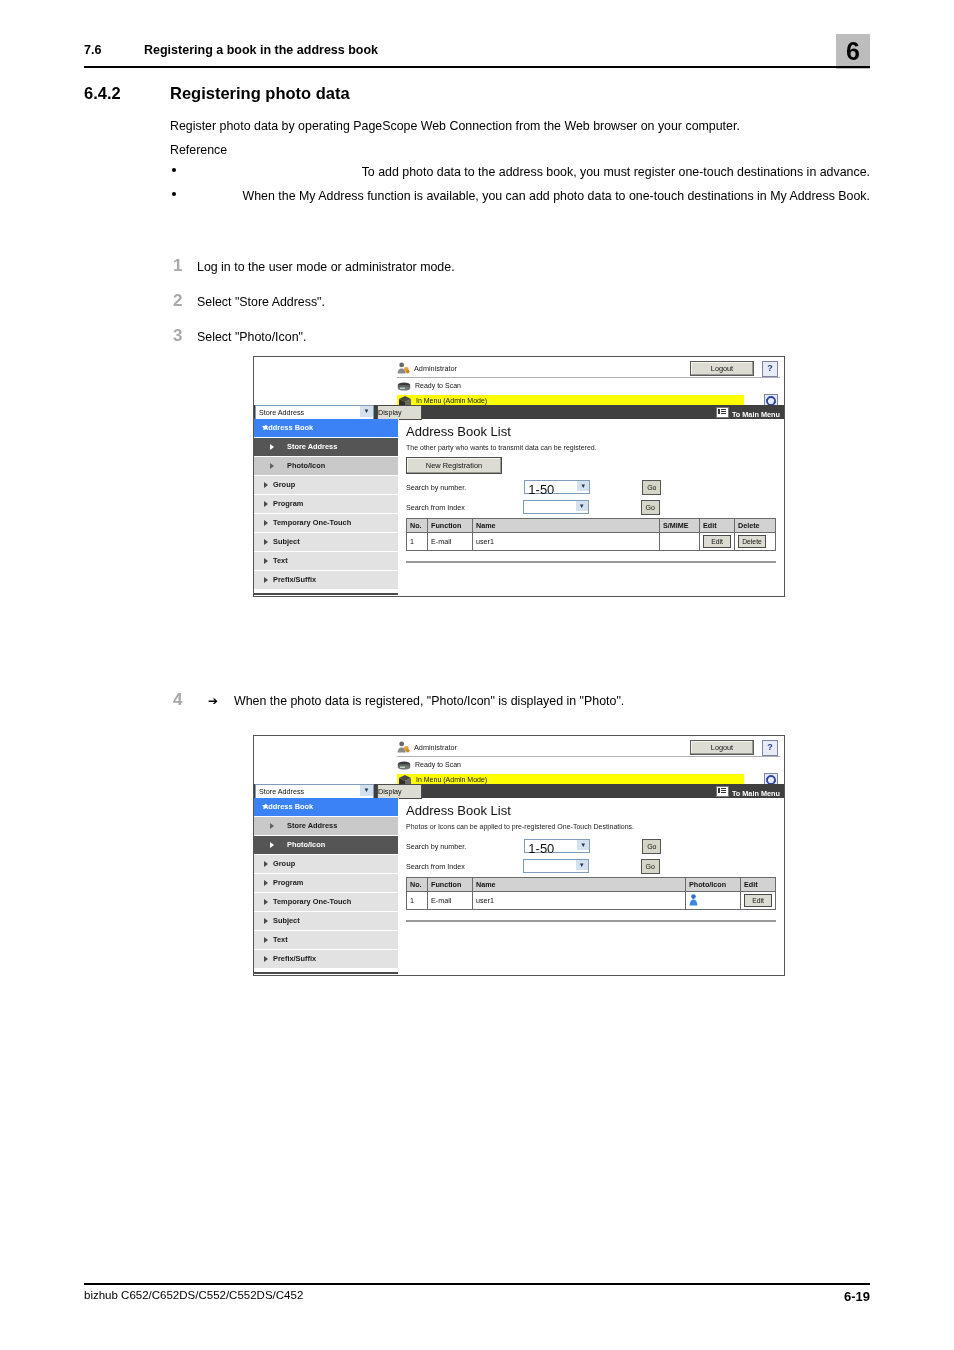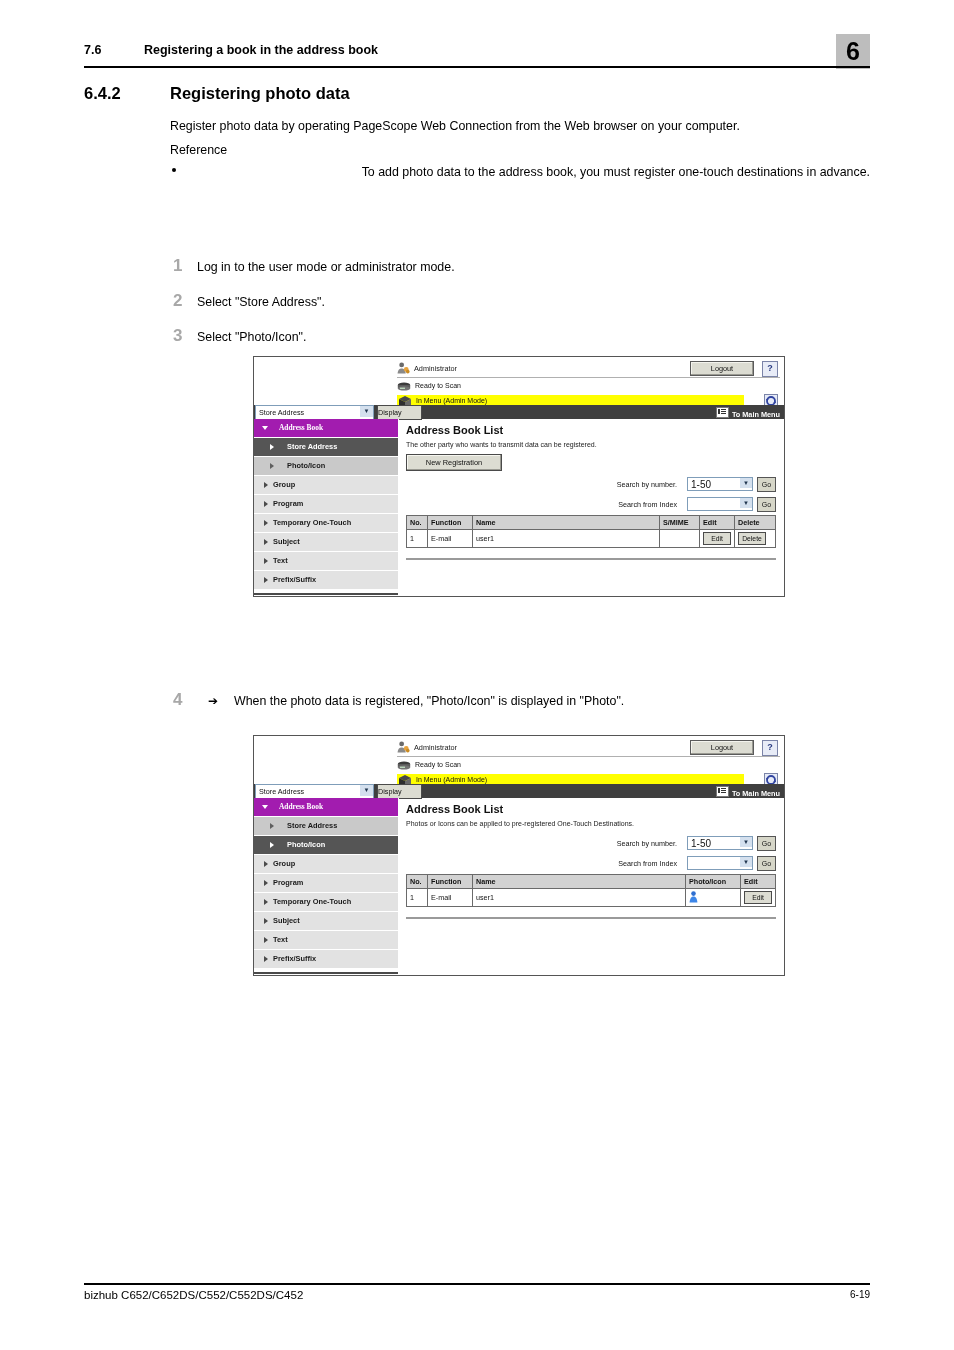--- a/index.html
+++ b/index.html
@@ -158,59 +158,59 @@
     background:#333; box-shadow:0 -2px 0 #333, 0 -4px 0 #333;
   }
 
   .fig-body { position:relative; display:flex; }
   .fig-sidebar { width:144px; border-right:1px solid #fff; }
   .side-item {
     height:18px; line-height:18px; font-size:7.4px; font-weight:bold;
     border-bottom:1px solid #ffffff; position:relative;
     background:#e2e2e2; color:#1a1a1a; padding-left:10px;
   }
-  .side-item.root { background:#a21caf; color:#ffffff; padding-left:16px;font-family:Liberation Serif, serif; }
+  .side-item.root { background:#3b82f6; color:#ffffff; padding-left:0; }
   .side-item.sub { padding-left:24px; background:#c9c9c9; }
   .side-item.sub.active { background:#555555; color:#ffffff; }
   .side-item .tri {
     position:absolute; left:10px; top:6px;
     width:0; height:0; border-left:4px solid #4a4a4a;
     border-top:3px solid transparent; border-bottom:3px solid transparent;
   }
   .side-item.root .tri {
     left:8px; top:7px; border:none;
     width:0; height:0; border-top:4px solid #ffffff;
     border-left:3px solid transparent; border-right:3px solid transparent;
   }
   .side-item.sub .tri { left:16px; border-left-color:#606060; }
   .side-item.sub.active .tri { border-left-color:#ffffff; }
   .side-item .lbl { margin-left:9px; }
   .side-item.root .lbl { margin-left:9px; }
   .sidebar-end { height:2px; background:#4a4a4a; margin-top:3px; }
 
   .fig-main { flex:1; padding:5px 8px 0 7px; position:relative; }
-  .main-title { font-size:11px; font-weight:bold; color:#111; }
+  .main-title { font-size:13px; font-weight:normal; color:#111; }
   .main-desc { font-size:7px; color:#222; margin-top:5px; }
   .newreg-btn {
     margin-top:6px; width:94px; height:15px;
     background:#dcdcd2; border:1px solid #4a4a4a;
     font-size:7.4px; color:#111; text-align:center; line-height:15px;
     box-shadow: inset -1px -1px 0 #9a9a92, inset 1px 1px 0 #f6f6f0;
   }
   .search-row {
     position:relative; height:14px; margin-top:6px;
-    display:flex; justify-content:flex-end; align-items:center;
+    display:flex; justify-content:flex-start; align-items:center;gap:48px;
   }
   .search-label { font-size:7.2px; color:#111; margin-right:10px; }
   .search-select {
     width:64px; height:12px; background:#fff; border:1px solid #7f9db9;
     position:relative; margin-right:4px;
   }
   .search-select .ss-label {
-    position:absolute; left:3px; top:1px; font-size:10px; color:#111;
+    position:absolute; left:3px; top:1px; font-size:13px; color:#111;
   }
   .search-select .ss-arrow {
     position:absolute; right:0px; top:0px; width:12px; height:10px;
     background:#d4e0ee; color:#21364f; font-size:6px;
     text-align:center; line-height:10px;
   }
   .go-btn {
     width:17px; height:13px; background:#d6d6c8; border:1px solid #555;
     font-size:7px; color:#111; text-align:center; line-height:13px;
   }
@@ -238,21 +238,21 @@
 
   
   .footer-rule {
     position:absolute; left:84px; top:1283px; width:786px; height:2px;
     background:#000;
   }
   .footer-left {
     position:absolute; left:84px; top:1289px; font-size:11.5px;
   }
   .footer-right {
-    position:absolute; right:84px; top:1289px; font-size:10px; font-weight:normal;
+    position:absolute; right:84px; top:1289px; font-size:13px; font-weight:bold;
   }
 </style>
 </head>
 <body>
 
 <div class="page-header">
   <span class="hdr-num">7.6</span>
   <span class="hdr-title">Registering a book in the address book</span>
   <span class="chapter-box">6</span>
 </div>
@@ -262,20 +262,24 @@
 <span class="sec-title">Registering photo data</span>
 
 <div class="body-text" style="top:118px; width:700px;">Register photo data by operating PageScope Web Connection from the Web browser on your computer.</div>
 
 <div class="ref-label">Reference</div>
 
 <div class="bullet-list">
   <div class="bullet-row">
     <span class="bullet-dot"></span>
     <div class="bullet-text">To add photo data to the address book, you must register one-touch destinations in advance.</div>
+  </div>
+  <div class="bullet-row">
+    <span class="bullet-dot"></span>
+    <div class="bullet-text">When the My Address function is available, you can add photo data to one-touch destinations in My Address Book.</div>
   </div>
 </div>
 
 <div class="steps" style="top:259px;">
   <div class="step-row">
     <span class="step-num">1</span>
     <div class="step-text">Log in to the user mode or administrator mode.</div>
   </div>
 </div>
 <div class="steps" style="top:294px;">

